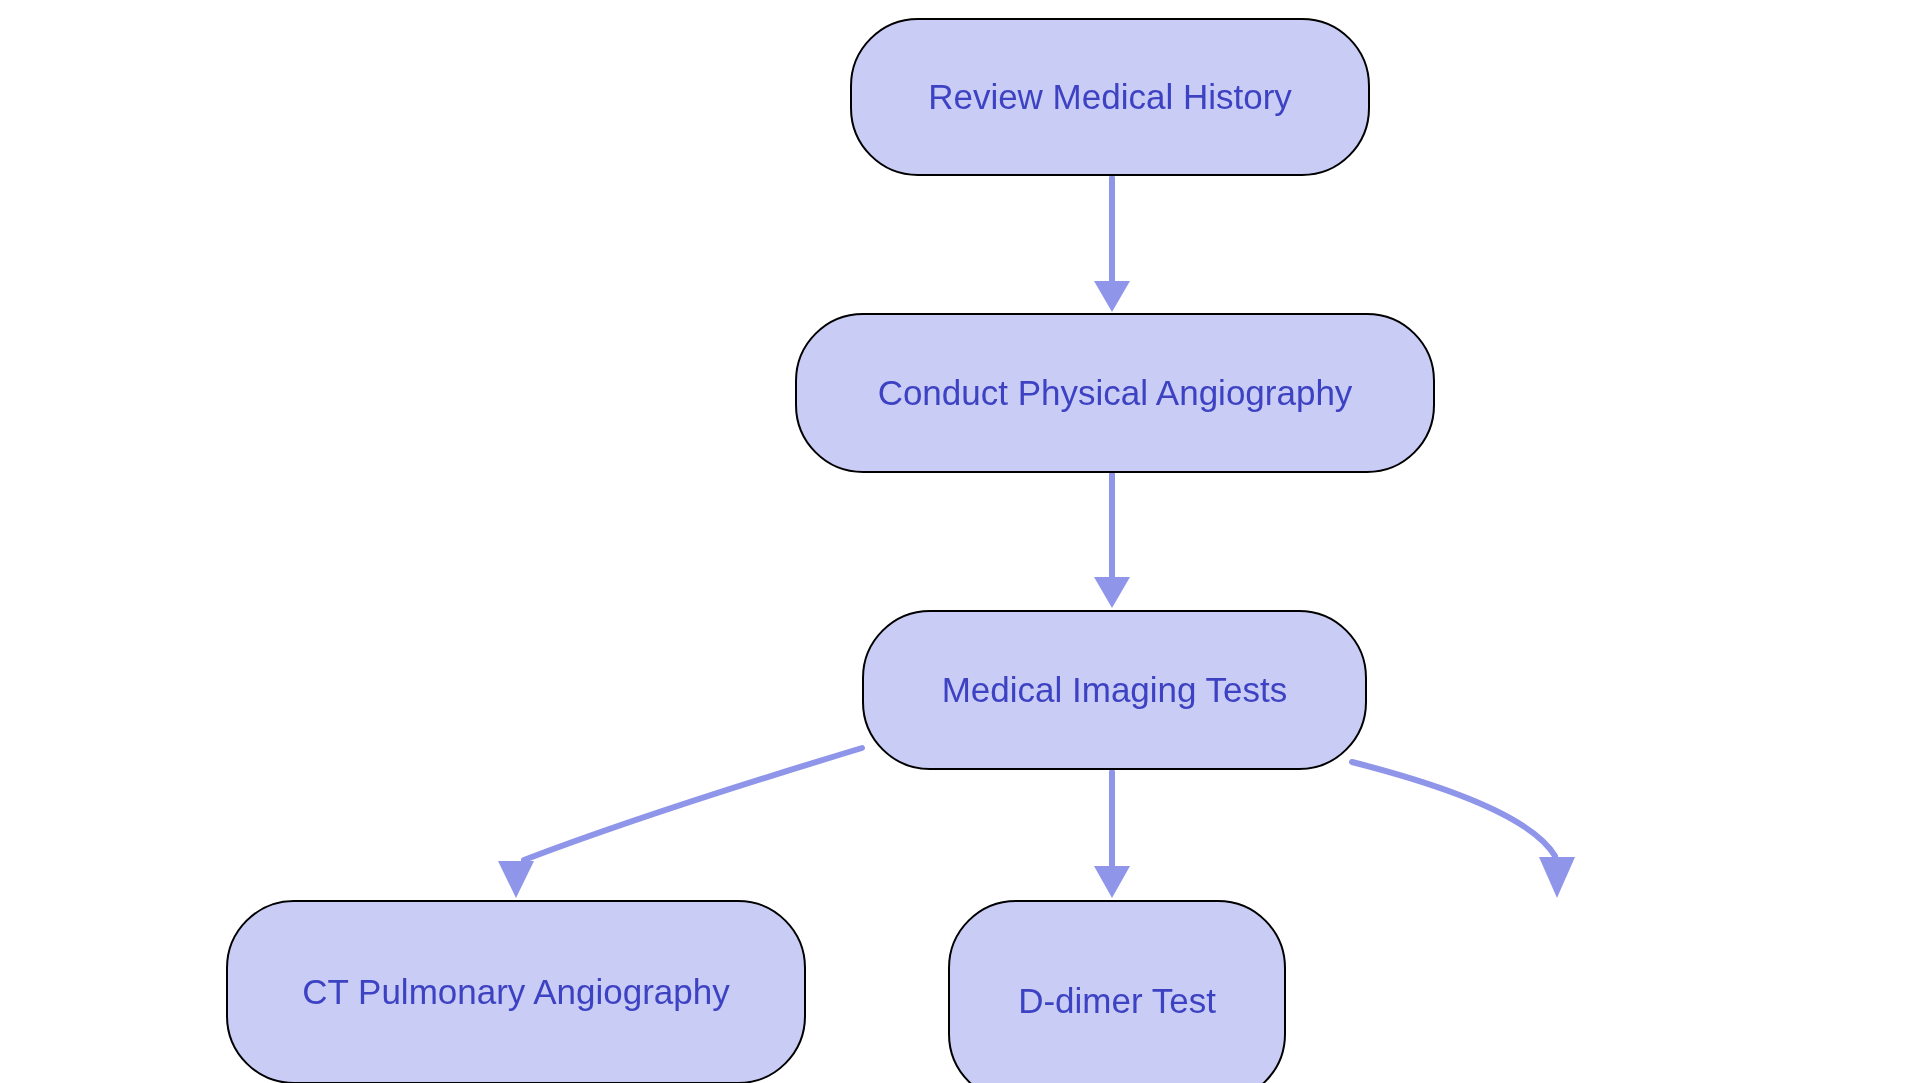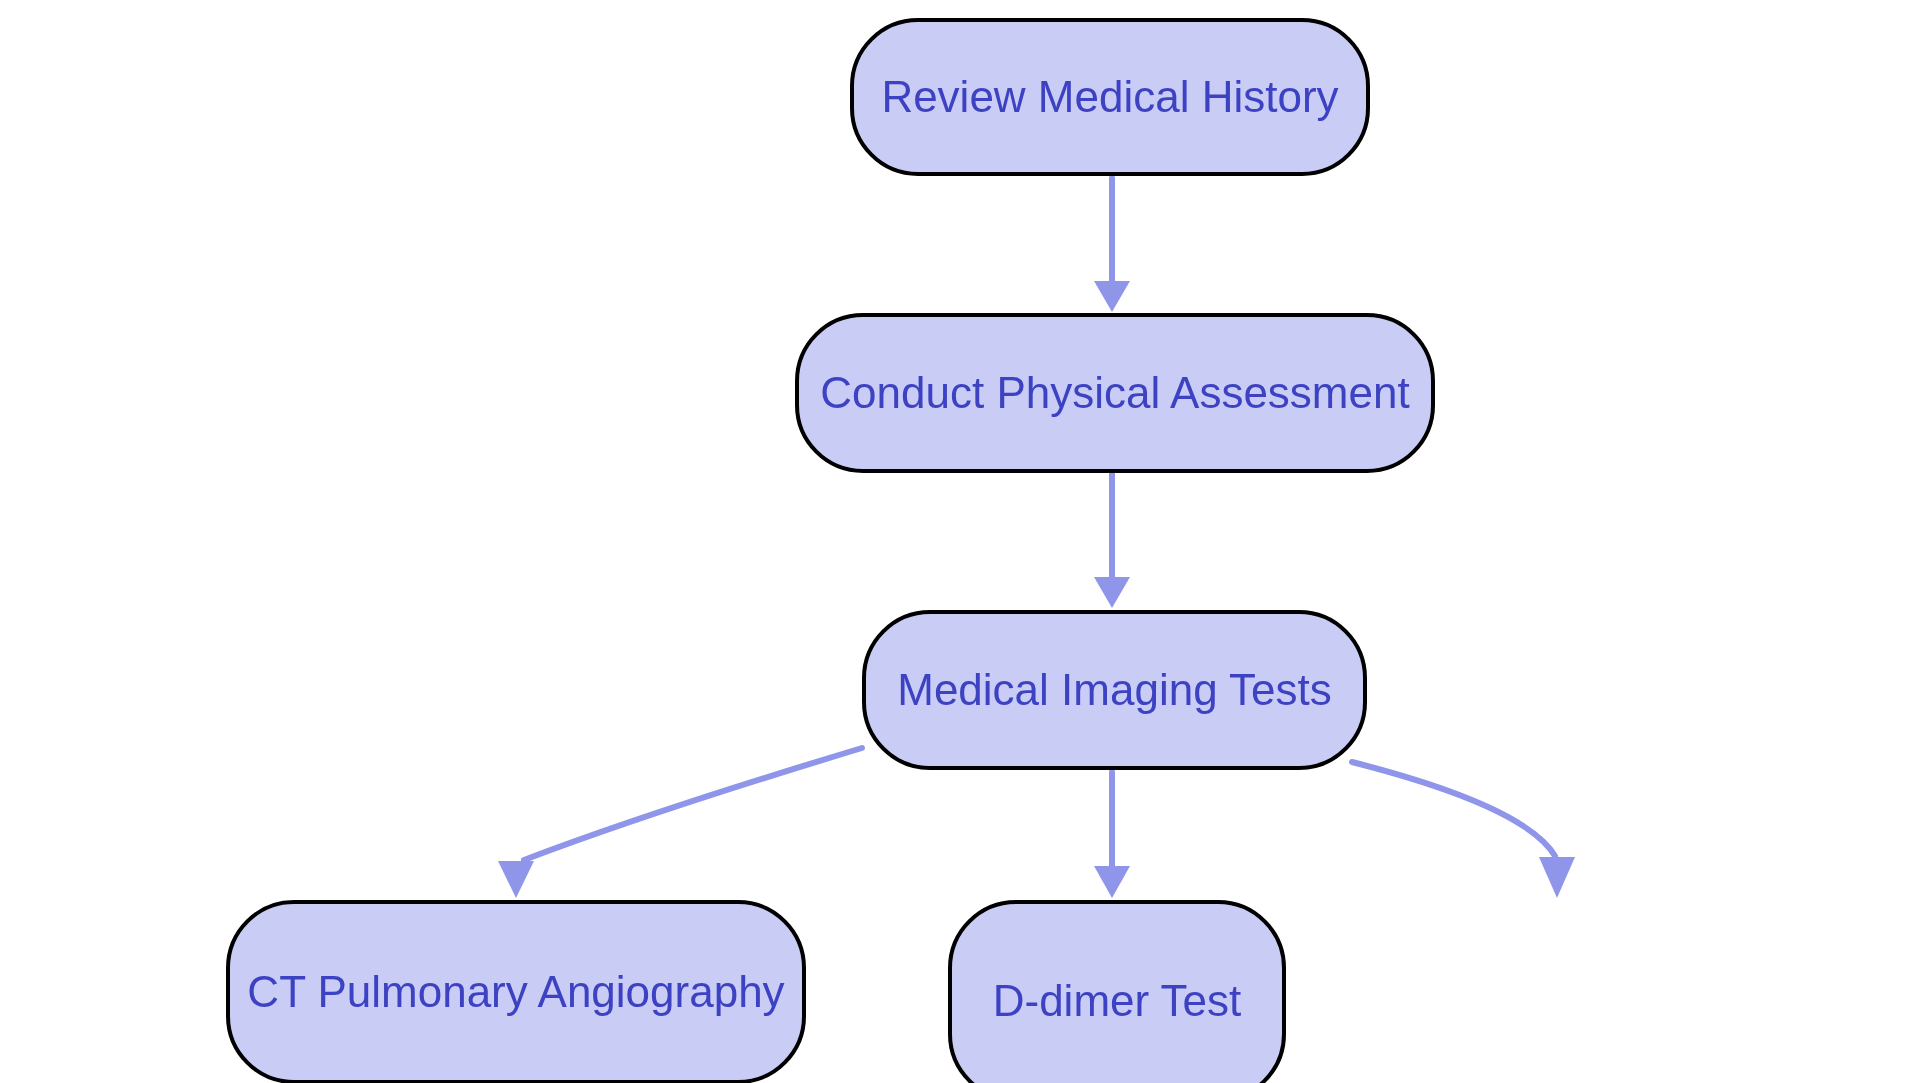--- a/index.html
+++ b/index.html
@@ -21,25 +21,25 @@
     width: 1920px;
     height: 1083px;
     pointer-events: none;
   }
   .flow-node {
     position: absolute;
     display: flex;
     align-items: center;
     justify-content: center;
     background: #c9ccf5;
-    border: 4px solid #000000;
+    border: 2px solid #000000;
     border-radius: 68px;
     box-sizing: border-box;
     color: #3d42c3;
-    font-size: 44px;
+    font-size: 35px;
     text-align: center;
     white-space: nowrap;
   }
   .node-review  { left: 850px;  top: 18px;  width: 520px; height: 158px; }
   .node-assess  { left: 795px;  top: 313px; width: 640px; height: 160px; }
   .node-imaging { left: 862px;  top: 610px; width: 505px; height: 160px; }
   .node-ctpa    { left: 226px;  top: 900px; width: 580px; height: 184px; }
   .node-ddimer  { left: 948px;  top: 900px; width: 338px; height: 202px; }
   .node-vq      { left: 1425px; top: 900px; width: 280px; height: 158px; }
 
@@ -85,21 +85,21 @@
       <path class="edge-line" d="M 1352 762 Q 1525 806 1555 856"></path>
       <polygon class="edge-head" points="1539,857 1575,857 1557,898"></polygon>
     </g>
   </svg>
 
   <div class="flow-node node-review">
     <span>Review Medical History</span>
   </div>
 
   <div class="flow-node node-assess">
-    <span>Conduct Physical Assessment</span>
+    <span>Conduct Physical Angiography</span>
   </div>
 
   <div class="flow-node node-imaging">
     <span>Medical Imaging Tests</span>
   </div>
 
   <div class="flow-node node-ctpa">
     <span>CT Pulmonary Angiography</span>
   </div>
 

